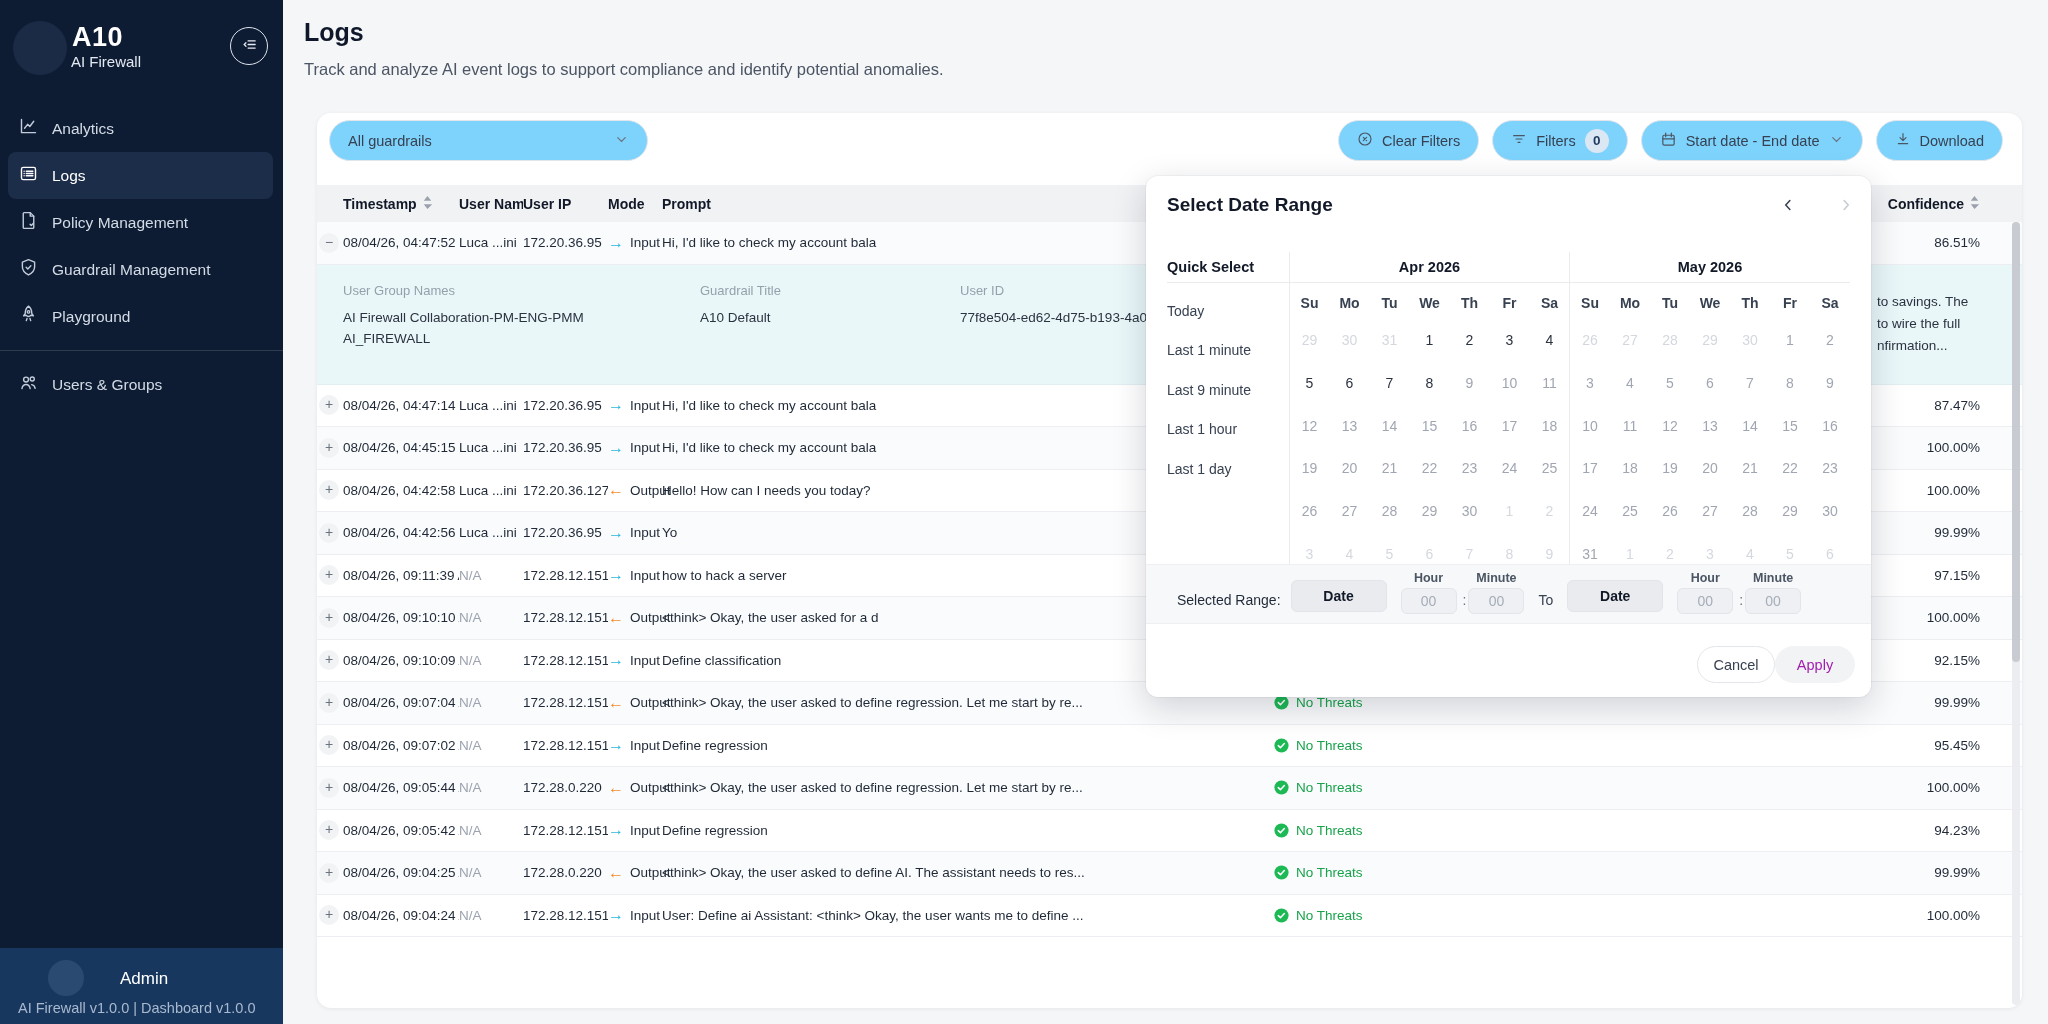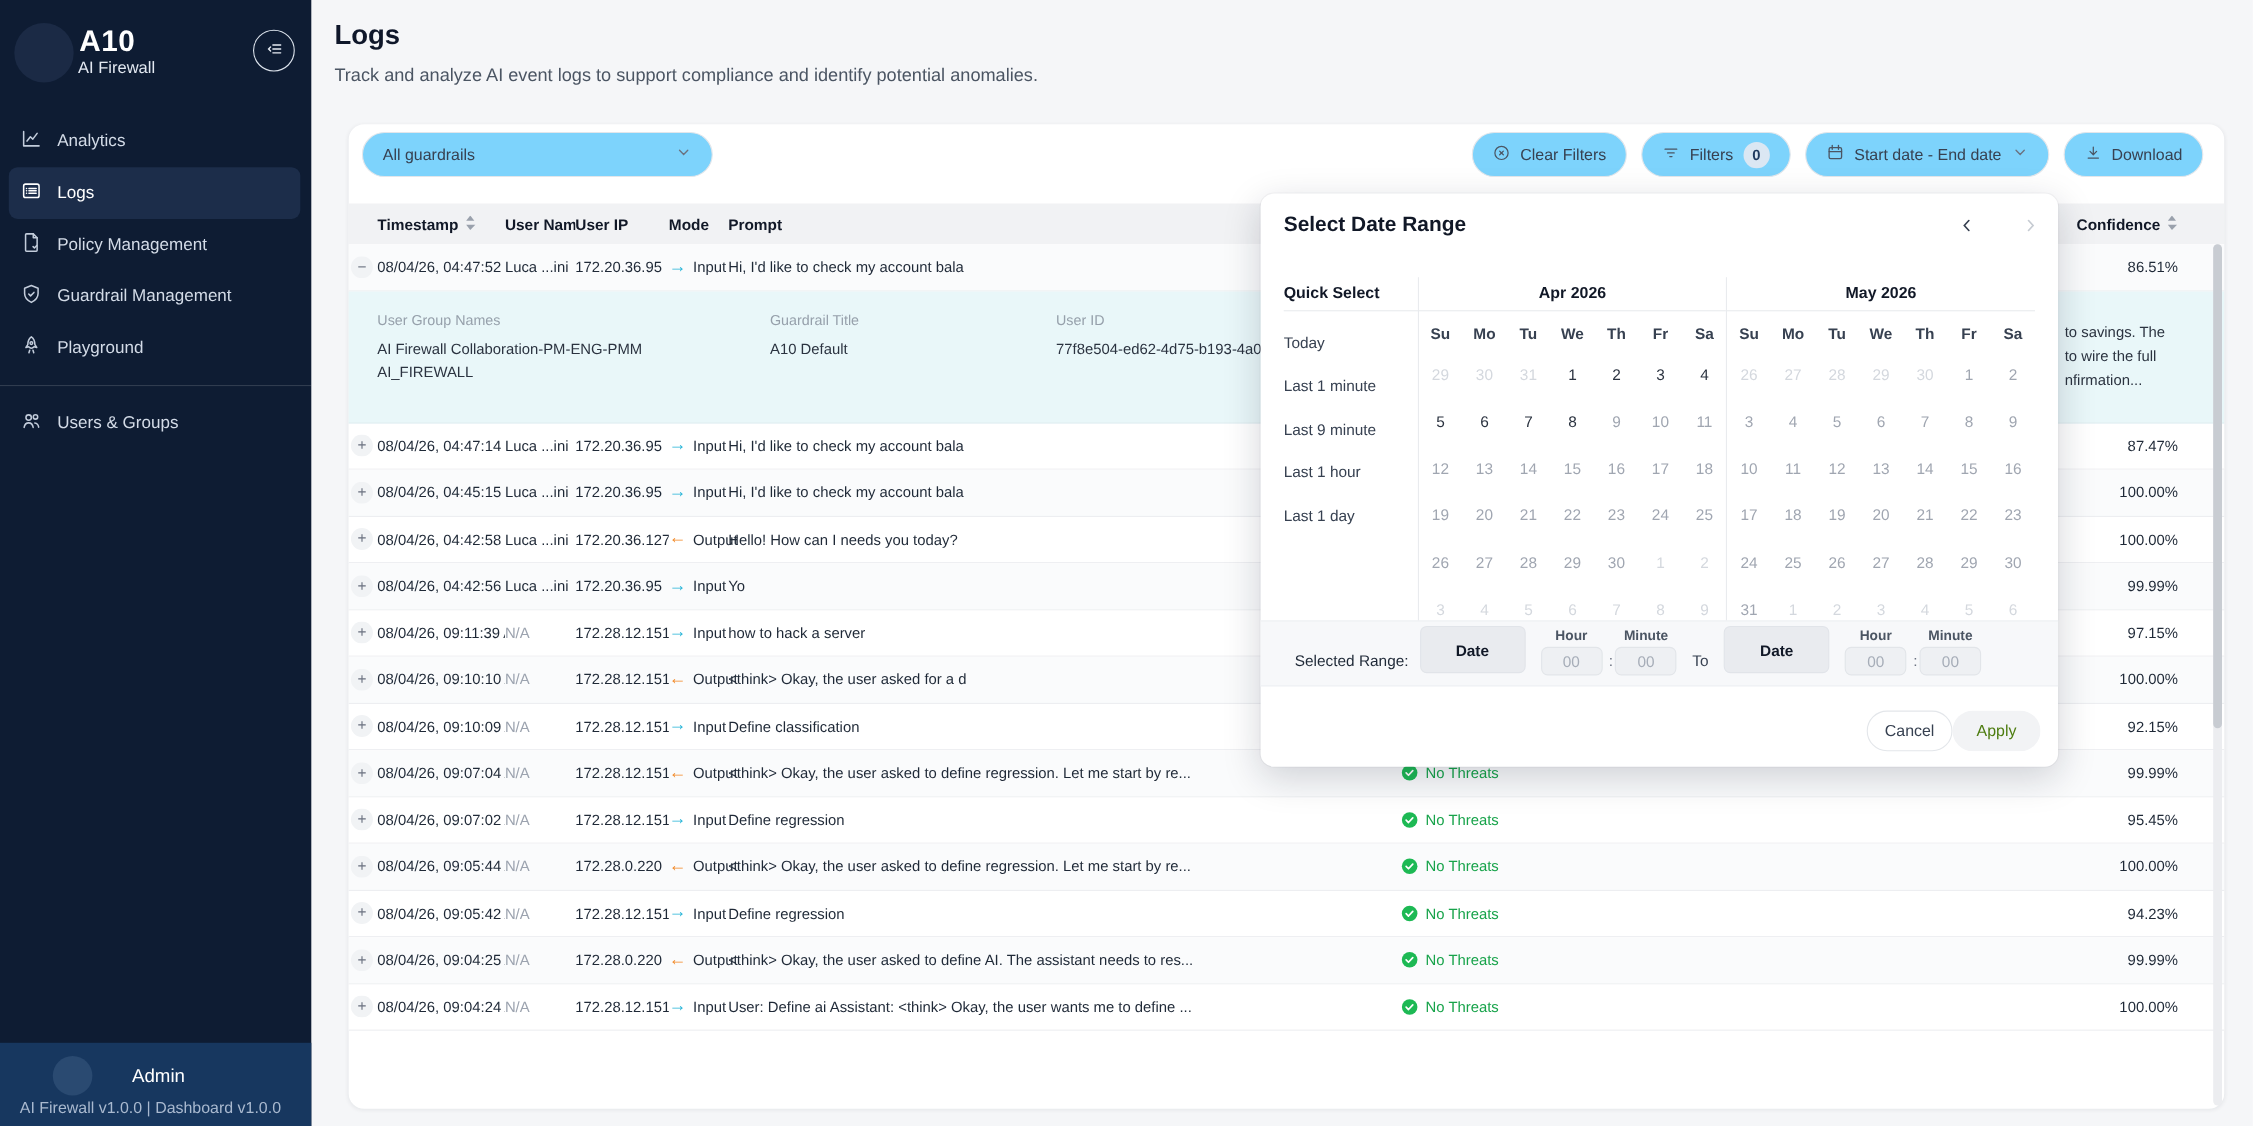--- a/index.html
+++ b/index.html
@@ -84,31 +84,31 @@
   .cal-week, .cal-grid { display:grid; grid-template-columns:repeat(7,40px); justify-content:center; }
   .cal-week { margin-top:4px; }
   .cal-week div { height:32px; display:flex; align-items:center; justify-content:center; font-size:14px; font-weight:600; color:#374151; }
   .cal-grid { grid-auto-rows:42.7px; }
   .day { display:flex; align-items:center; justify-content:center; font-size:14px; cursor:pointer; }
   .day.e { color:#2b3340; }
   .day.d { color:#a0a6b1; cursor:default; }
   .day.o { color:#d4d8de; cursor:default; }
   .dp-footer { position:absolute; left:0; top:388px; width:725px; height:60px; background:#f7f8fa; border-top:1px solid #edeff2; border-bottom:1px solid #edeff2; display:flex; align-items:flex-end; padding:0 0 9px 31px; }
   .sel-label { font-size:14px; color:#1f2937; margin:0 10px 6px 0; }
-  .date-btn { width:96px; height:43px; background:#e9ebef; border:1px solid #e1e4e9; border-radius:6px; font-weight:bold; font-size:14px; color:#111827; display:flex; align-items:center; justify-content:center; cursor:pointer; }
+  .date-btn { width:96px; height:32px; background:#e9ebef; border:1px solid #e1e4e9; border-radius:6px; font-weight:bold; font-size:14px; color:#111827; display:flex; align-items:center; justify-content:center; cursor:pointer; }
   .tm-group { display:flex; flex-direction:column; align-items:center; margin-left:14px; }
   .tm-label { font-size:12.5px; font-weight:bold; color:#4b5563; height:17px; }
   .tm-field { width:56px; height:26px; background:#eef0f3; border:1px solid #e2e5e9; border-radius:6px; color:#a6adb8; font-size:14px; display:flex; align-items:center; justify-content:center; }
   .colon { margin:0 2px 6px 6px; color:#6b7280; font-size:14px; }
   .to-label { margin:0 2px 6px 14px; font-size:14px; color:#374151; }
   .date-btn.second { margin-left:12px; }
   .dp-actions { position:absolute; right:16px; top:470px; display:flex; }
   .btn { height:37px; border-radius:19px; font-size:14.5px; display:flex; align-items:center; justify-content:center; cursor:pointer; border:1px solid transparent; }
   .btn-cancel { width:78px; background:#fff; border-color:#e3e6ea; color:#374151; }
-  .btn-apply { width:80px; background:#f2f3f5; color:#4d7c0f; cursor:default; }
+  .btn-apply { width:80px; background:#f2f3f5; color:#a21caf; cursor:default; }
 </style>
 </head>
 <body>
 
 <div class="sidebar">
   <div class="logo-row">
     <div class="logo-avatar"></div>
     <div class="logo-title">A10</div>
     <div class="logo-sub">AI Firewall</div>
     <button class="collapse-btn">

